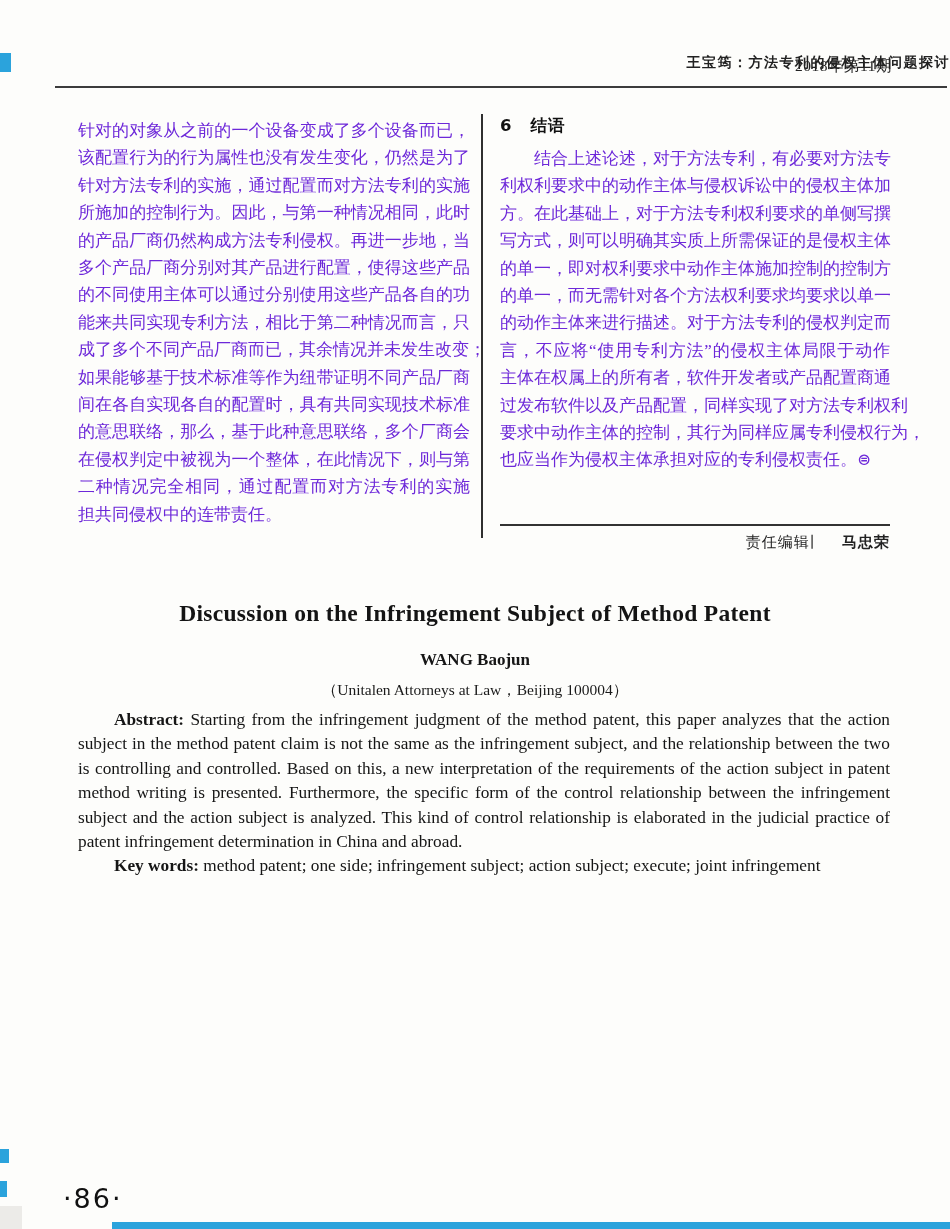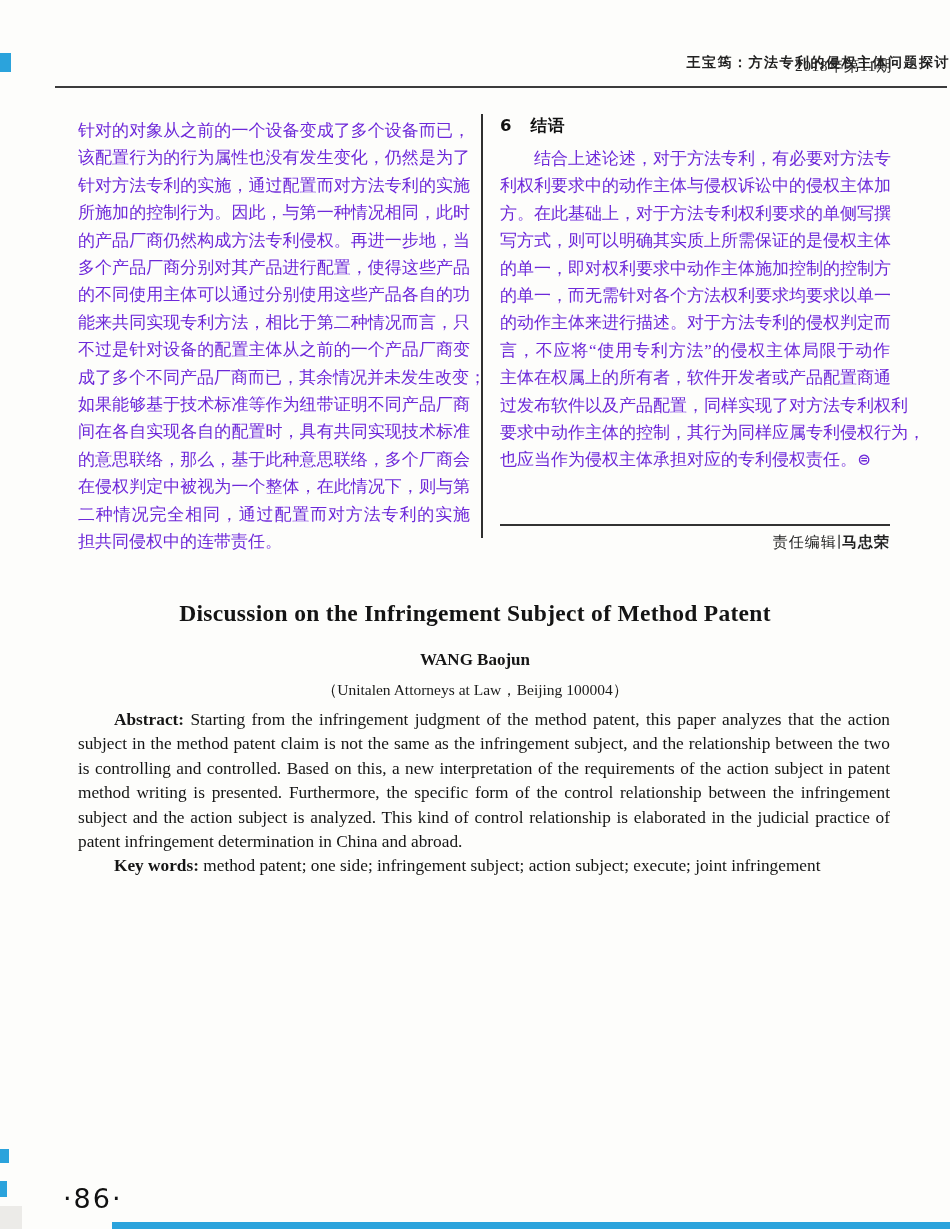--- a/index.html
+++ b/index.html
@@ -25,21 +25,21 @@
     text-align:justify;text-align-last:justify;color:#6d28d9;
   }
   .cn-line:last-child{text-align-last:left;}
   .sec-head{
     font-family:"DejaVu Sans","Liberation Sans",sans-serif;
     font-weight:bold;font-size:16.5px;color:#111;margin-bottom:8px;letter-spacing:1px;
   }
   .sec-head .gap{display:inline-block;width:18px;}
   .editor-rule{position:absolute;left:500px;top:524px;width:390px;height:2px;background:#333;}
   .editor-line{position:absolute;top:533px;right:60px;font-size:15px;color:#222;letter-spacing:1px;}
-  .editor-line .name{font-weight:bold;}
+  .editor-line .name{font-weight:bold;margin-left:27px;}
   
   .en-title{
     position:absolute;top:600px;left:0;width:100%;text-align:center;
     font-weight:bold;font-size:23.5px;color:#141414;letter-spacing:.3px;
   }
   .en-author{
     position:absolute;top:650px;left:0;width:100%;text-align:center;
     font-weight:bold;font-size:17px;color:#161616;
   }
   .en-affil{position:absolute;top:680px;left:0;width:100%;text-align:center;font-size:15.5px;color:#1a1a1a;}
@@ -72,21 +72,20 @@
   <div class="col-left">
     <div>
         <div class="cn-line">针对的对象从之前的一个设备变成了多个设备而已，</div>
         <div class="cn-line">该配置行为的行为属性也没有发生变化，仍然是为了</div>
         <div class="cn-line">针对方法专利的实施，通过配置而对方法专利的实施</div>
         <div class="cn-line">所施加的控制行为。因此，与第一种情况相同，此时</div>
         <div class="cn-line">的产品厂商仍然构成方法专利侵权。再进一步地，当</div>
         <div class="cn-line">多个产品厂商分别对其产品进行配置，使得这些产品</div>
         <div class="cn-line">的不同使用主体可以通过分别使用这些产品各自的功</div>
         <div class="cn-line">能来共同实现专利方法，相比于第二种情况而言，只</div>
-        <div class="cn-line">不过是针对设备的配置主体从之前的一个产品厂商变</div>
         <div class="cn-line">成了多个不同产品厂商而已，其余情况并未发生改变；</div>
         <div class="cn-line">如果能够基于技术标准等作为纽带证明不同产品厂商</div>
         <div class="cn-line">间在各自实现各自的配置时，具有共同实现技术标准</div>
         <div class="cn-line">的意思联络，那么，基于此种意思联络，多个厂商会</div>
         <div class="cn-line">在侵权判定中被视为一个整体，在此情况下，则与第</div>
         <div class="cn-line">二种情况完全相同，通过配置而对方法专利的实施</div>
         <div class="cn-line">担共同侵权中的连带责任。</div>
       </div>
   </div>
 

